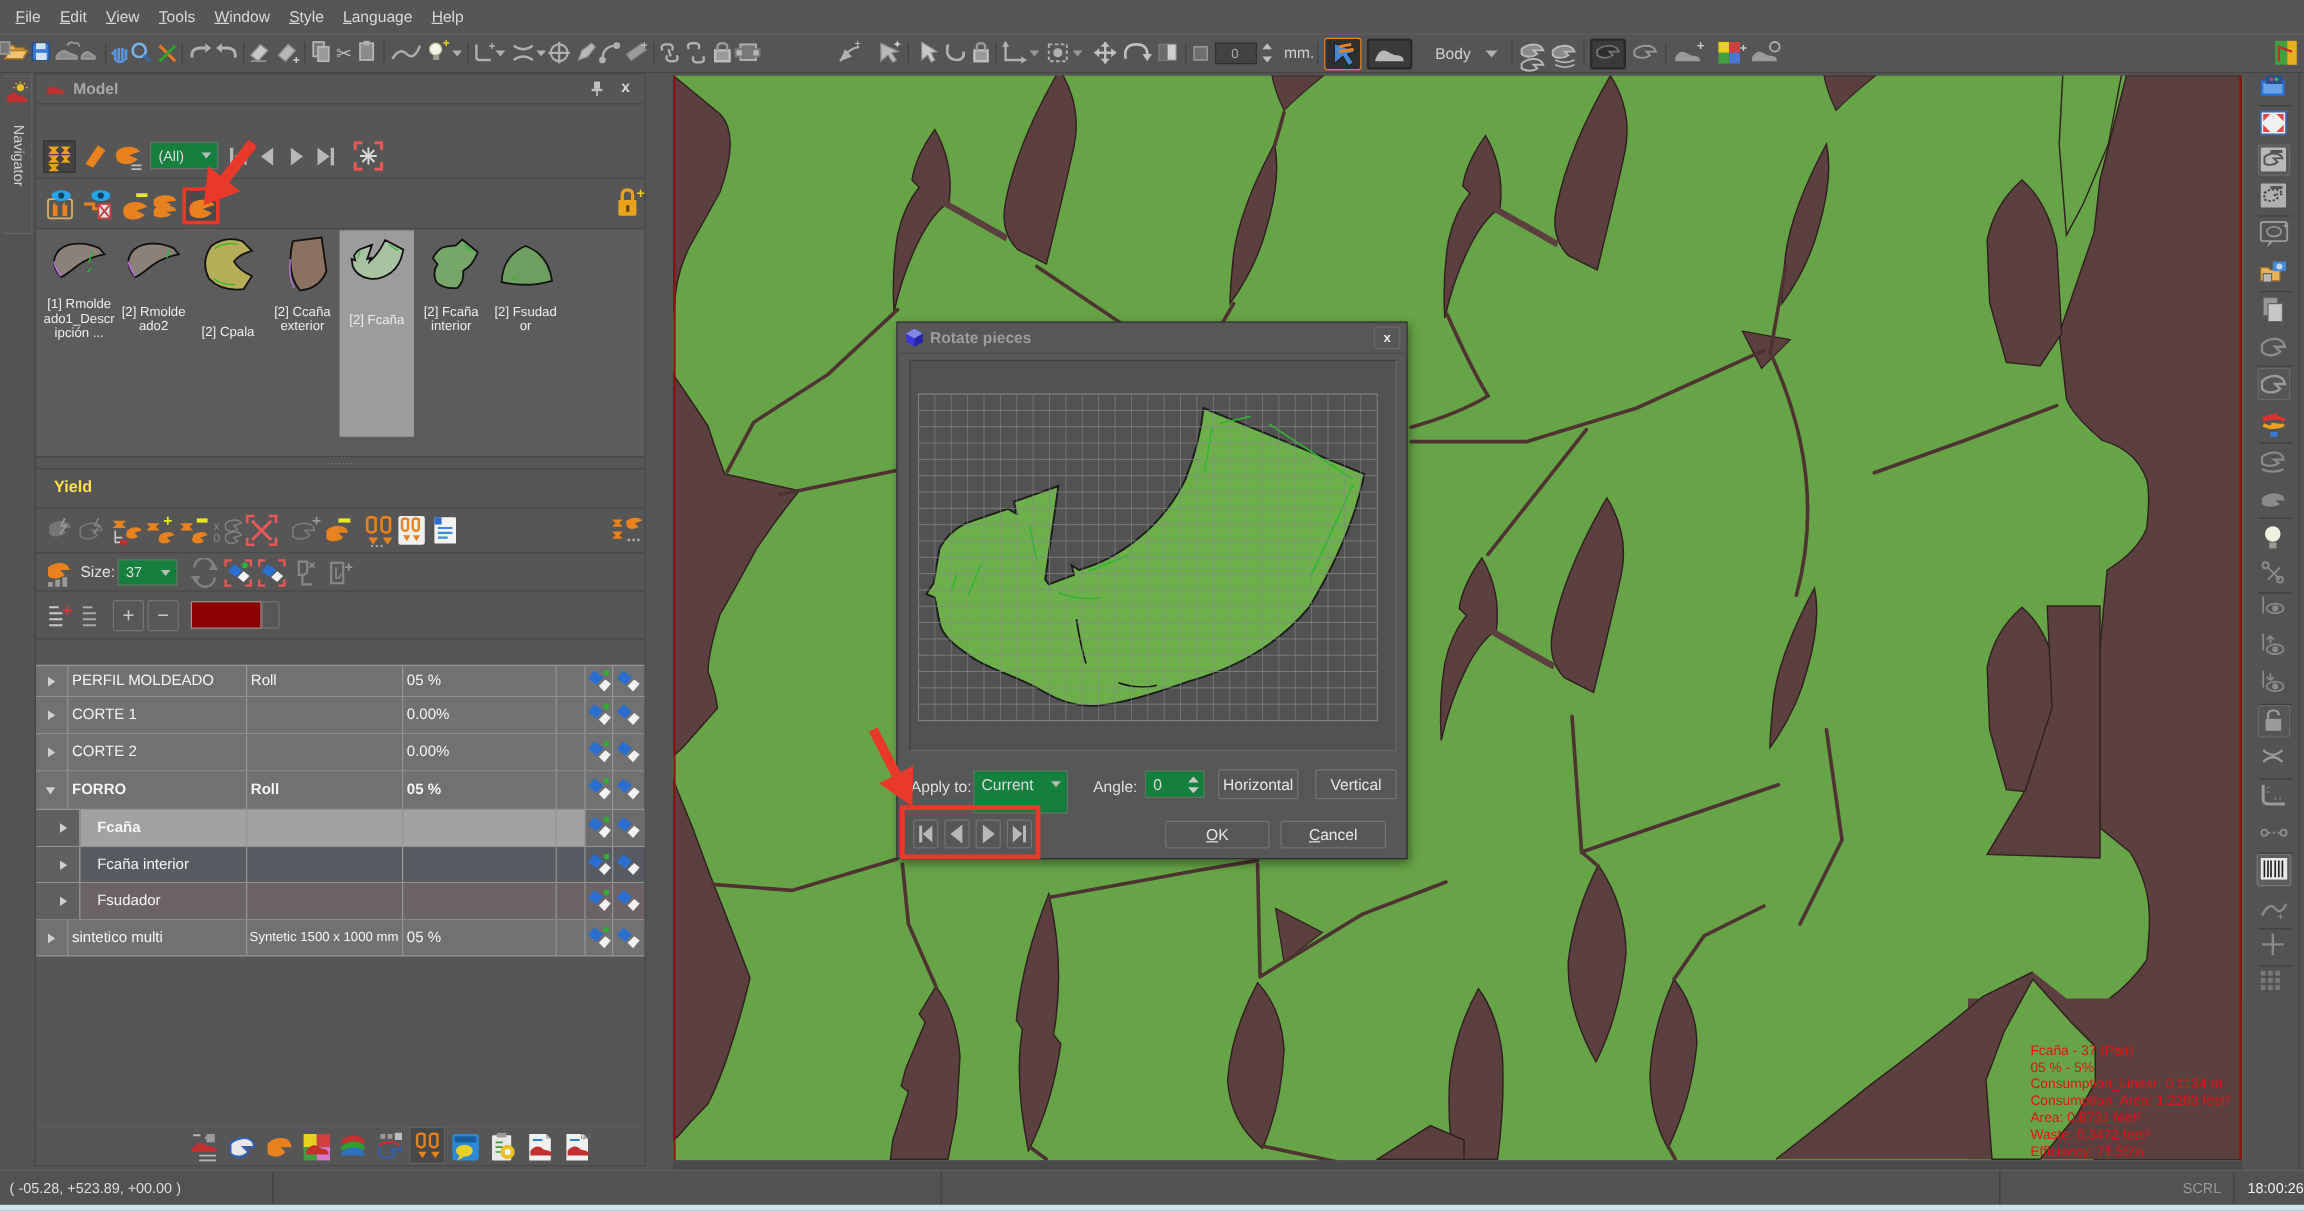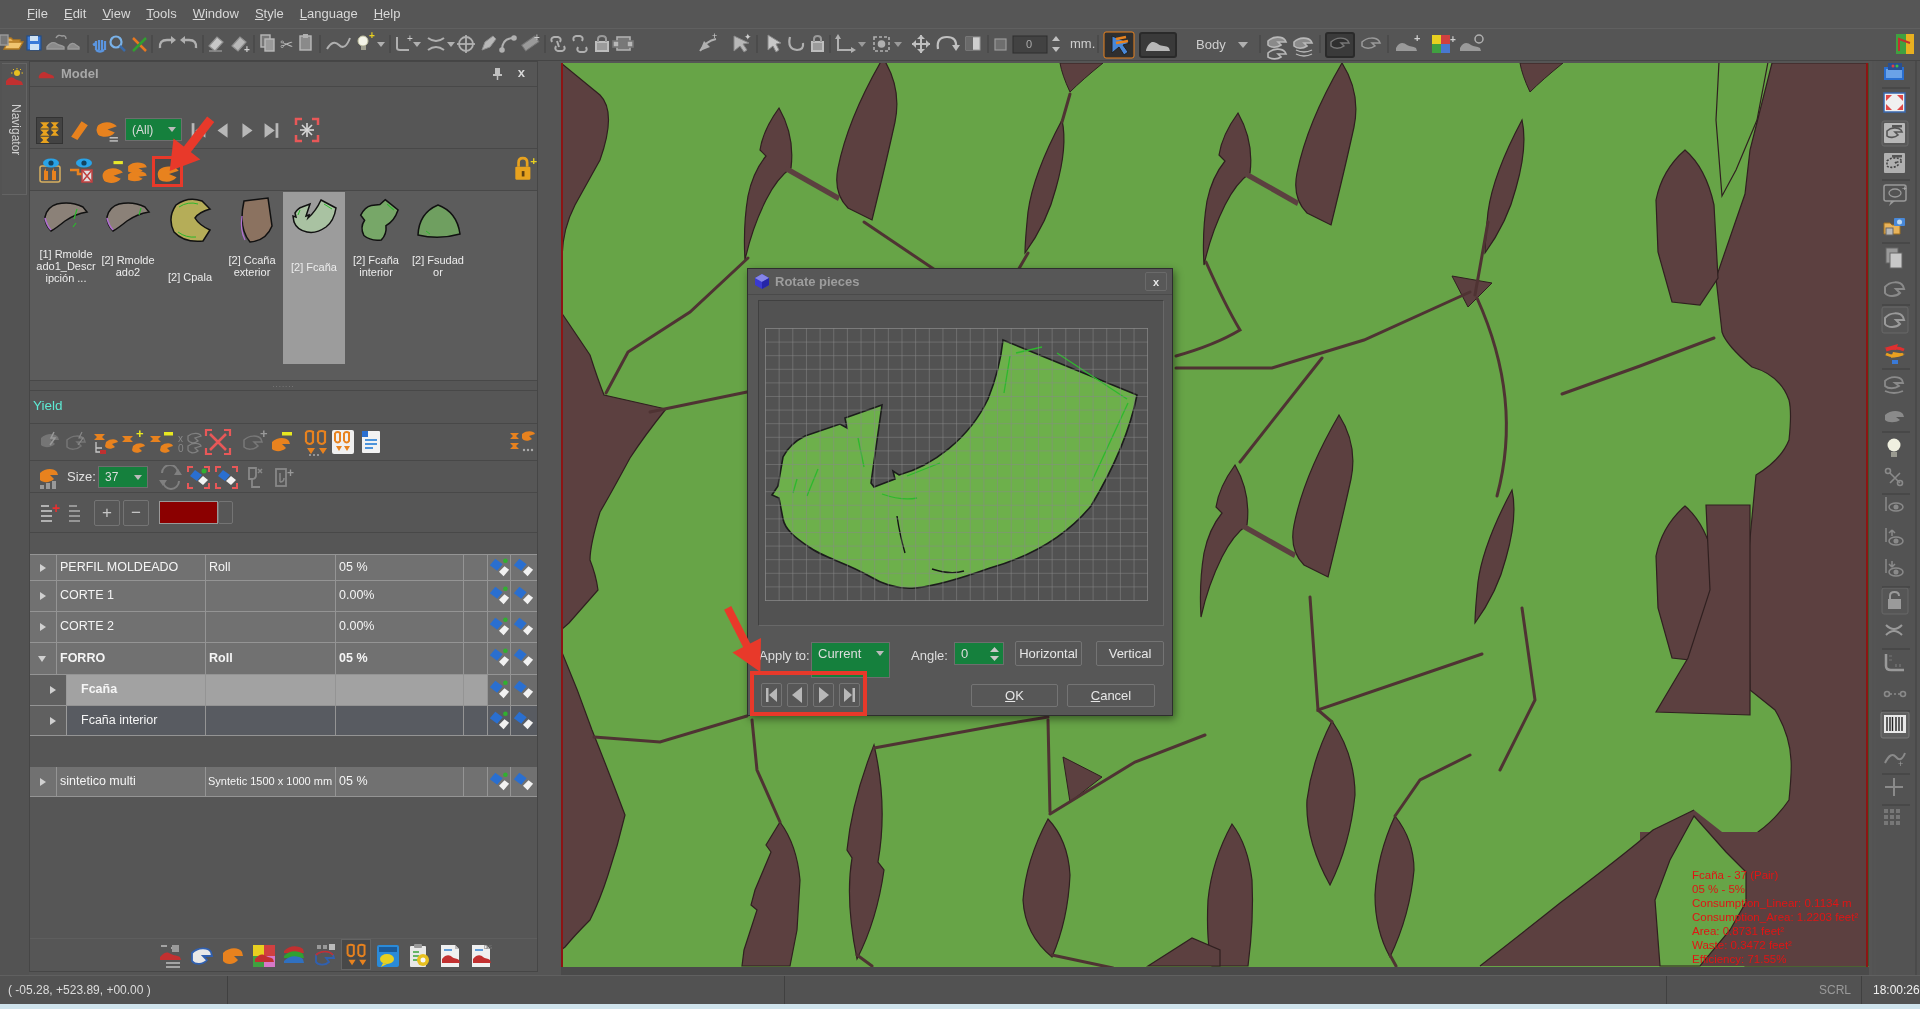--- a/index.html
+++ b/index.html
@@ -36,21 +36,21 @@
 .tc { position:absolute; top:0; height:100%; border-right:1px solid #949494; overflow:hidden; white-space:nowrap; }
 .exp { position:absolute; top:11px; width:0; height:0; border-top:4.5px solid transparent;
   border-bottom:4.5px solid transparent; border-left:6px solid #d0d0d0; }
 .expd { position:absolute; top:13px; width:0; height:0; border-left:4.5px solid transparent;
   border-right:4.5px solid transparent; border-top:6px solid #d0d0d0; }
 .dico { position:absolute; top:4px; width:22px; height:22px; }
 </style>
 </head>
 <body>
 <div id="menubar">
-  <span style="margin-left:19px"><u>F</u>ile</span><span><u>E</u>dit</span><span><u>V</u>iew</span><span><u>T</u>ools</span><span><u>W</u>indow</span><span><u>S</u>tyle</span><span><u>L</u>anguage</span><span><u>H</u>elp</span>
+  <span style="margin-left:5px"><u>F</u>ile</span><span><u>E</u>dit</span><span><u>V</u>iew</span><span><u>T</u>ools</span><span><u>W</u>indow</span><span><u>S</u>tyle</span><span><u>L</u>anguage</span><span><u>H</u>elp</span>
 </div>
 <div id="toolbar">
 <svg width="1920" height="31" viewBox="0 0 1920 31" style="position:absolute;left:0;top:0">
 <g fill="none" stroke="#bdbdbd" stroke-width="2">
 
   <g>
           <path d="M6,20 L6,9 L11,9 L13,11 L20,11 L20,14" fill="#e8b35a" stroke="#b07820" stroke-width="1.3"></path>
           <path d="M4,20 L8,13 L23,13 L19,20 Z" fill="#f0c470" stroke="#b07820" stroke-width="1.3"></path>
         </g>
 
@@ -510,21 +510,21 @@
     <div style="position:absolute;left:129px;top:80px;width:62px">[2] Cpala</div>
     <div style="position:absolute;left:191px;top:63px;width:62px">[2] Ccaña<br>exterior</div>
     <div style="position:absolute;left:253px;top:70px;width:62px">[2] Fcaña</div>
     <div style="position:absolute;left:315px;top:63px;width:62px">[2] Fcaña<br>interior</div>
     <div style="position:absolute;left:377px;top:63px;width:62px">[2] Fsudad<br>or</div>
   </div>
 
   <div style="position:absolute;left:0;top:319px;width:507px;height:10px;border-bottom:1px solid #484848;text-align:center;color:#8a8a8a;font-size:8px;letter-spacing:1px;line-height:8px">.......</div>
 
   <div style="position:absolute;left:0;top:329px;width:507px;height:33px;border-bottom:1px solid #484848">
-    <span style="position:absolute;left:3px;top:7px;font-weight:normal;font-size:13.5px;color:#5eead4">Yield</span>
+    <span style="position:absolute;left:15px;top:7px;font-weight:bold;font-size:13.5px;color:#fde047">Yield</span>
   </div>
   <div id="yieldbar" style="position:absolute;left:0;top:362px;width:507px;height:37px;border-bottom:1px solid #484848">
     <svg style="position:absolute;left:8px;top:6px" width="24" height="24" viewBox="0 0 24 24">
         <path d="M3,8 C8,3 17,3 20,7 L21,10 L13,10 L17,14 C13,18 6,18 3,15 Z" fill="#757575"></path>
         <path d="M16,2 L13,8 L17,8 L12,15" stroke="#999" stroke-width="1.5" fill="none"></path>
       </svg>
     <svg style="position:absolute;left:34px;top:6px" width="24" height="24" viewBox="0 0 24 24">
         <path d="M3,10 C8,5 17,5 20,9 L21,12 L13,12 L17,16 C13,20 6,20 3,17 Z" fill="none" stroke="#757575" stroke-width="1.5"></path>
         <path d="M18,2 L15,8 L19,8 L14,15" stroke="#888" stroke-width="1.2" fill="none"></path>
       </svg>
@@ -788,20 +788,42 @@
             <use href="#i-diamond"></use>
           </svg>
         </div>
     </div>
     <div class="trow" style="top:173px;height:30px;background:#585b61">
       <div style="position:absolute;left:0;top:0;height:100%;width:37px;background:#606060;border-right:1px solid #9a9a9a">
           <div class="exp" style="left:20px"></div>
         </div>
       <div class="tc" style="left:37px;width:139px">
           <span style="position:absolute;left:14px;top:7px">Fcaña interior</span>
+        </div>
+      <div class="tc" style="left:176px;width:130px"></div>
+      <div class="tc" style="left:306px;width:128px"></div>
+      <div class="tc" style="left:434px;width:24px"></div>
+      <div class="tc" style="left:458px;width:23px">
+          <svg class="dico" style="left:0" width="22" height="22" viewBox="0 0 24 24">
+            <use href="#i-diamond"></use>
+            <circle cx="19" cy="4" r="2.5" fill="#30b030"></circle>
+          </svg>
+        </div>
+      <div style="position:absolute;left:481px;top:0;height:100%;width:26px">
+          <svg class="dico" style="left:1px" width="22" height="22" viewBox="0 0 24 24">
+            <use href="#i-diamond"></use>
+          </svg>
+        </div>
+    </div>
+    <div class="trow" style="top:203px;height:31px;background:#6c6367">
+      <div style="position:absolute;left:0;top:0;height:100%;width:37px;background:#606060;border-right:1px solid #9a9a9a">
+          <div class="exp" style="left:20px"></div>
+        </div>
+      <div class="tc" style="left:37px;width:139px">
+          <span style="position:absolute;left:14px;top:7px">Fsudador</span>
         </div>
       <div class="tc" style="left:176px;width:130px"></div>
       <div class="tc" style="left:306px;width:128px"></div>
       <div class="tc" style="left:434px;width:24px"></div>
       <div class="tc" style="left:458px;width:23px">
           <svg class="dico" style="left:0" width="22" height="22" viewBox="0 0 24 24">
             <use href="#i-diamond"></use>
             <circle cx="19" cy="4" r="2.5" fill="#30b030"></circle>
           </svg>
         </div>

